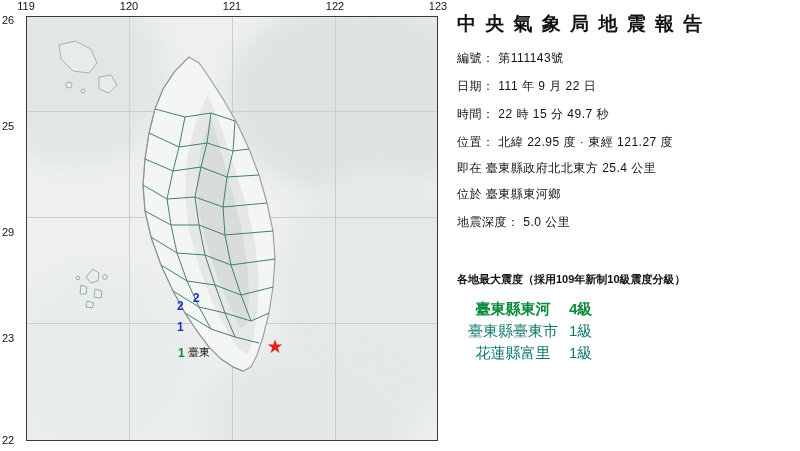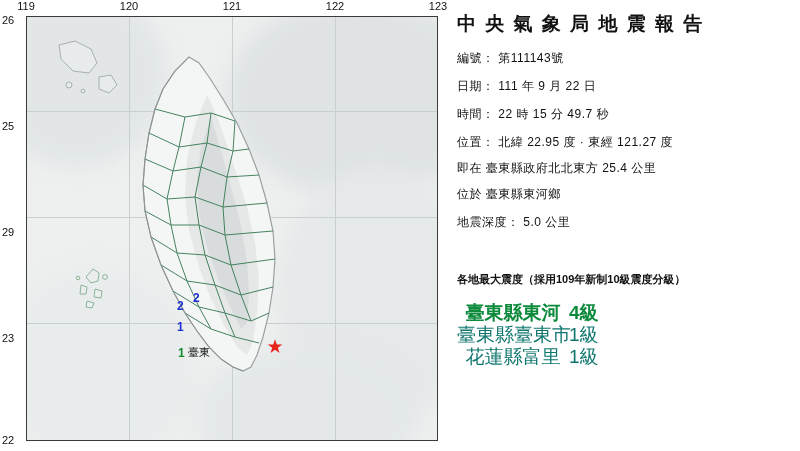--- a/index.html
+++ b/index.html
@@ -162,21 +162,21 @@
     position: absolute;
     left: 5px;
     font-size: 11px;
     color: #111111;
     white-space: nowrap;
     font-weight: bold;
   }
   .intensity-row {
     position: absolute;
     left: 5px;
-    font-size: 19px;
+    font-size: 15px;
     white-space: nowrap;
   }
   .intensity-row .area {
     display: inline-block;
     width: 112px;
   }
   .intensity-row .level {
     display: inline-block;
   }
   .row-hi .area, .row-hi .level { color: #0d8a3c; font-weight: bold; }

